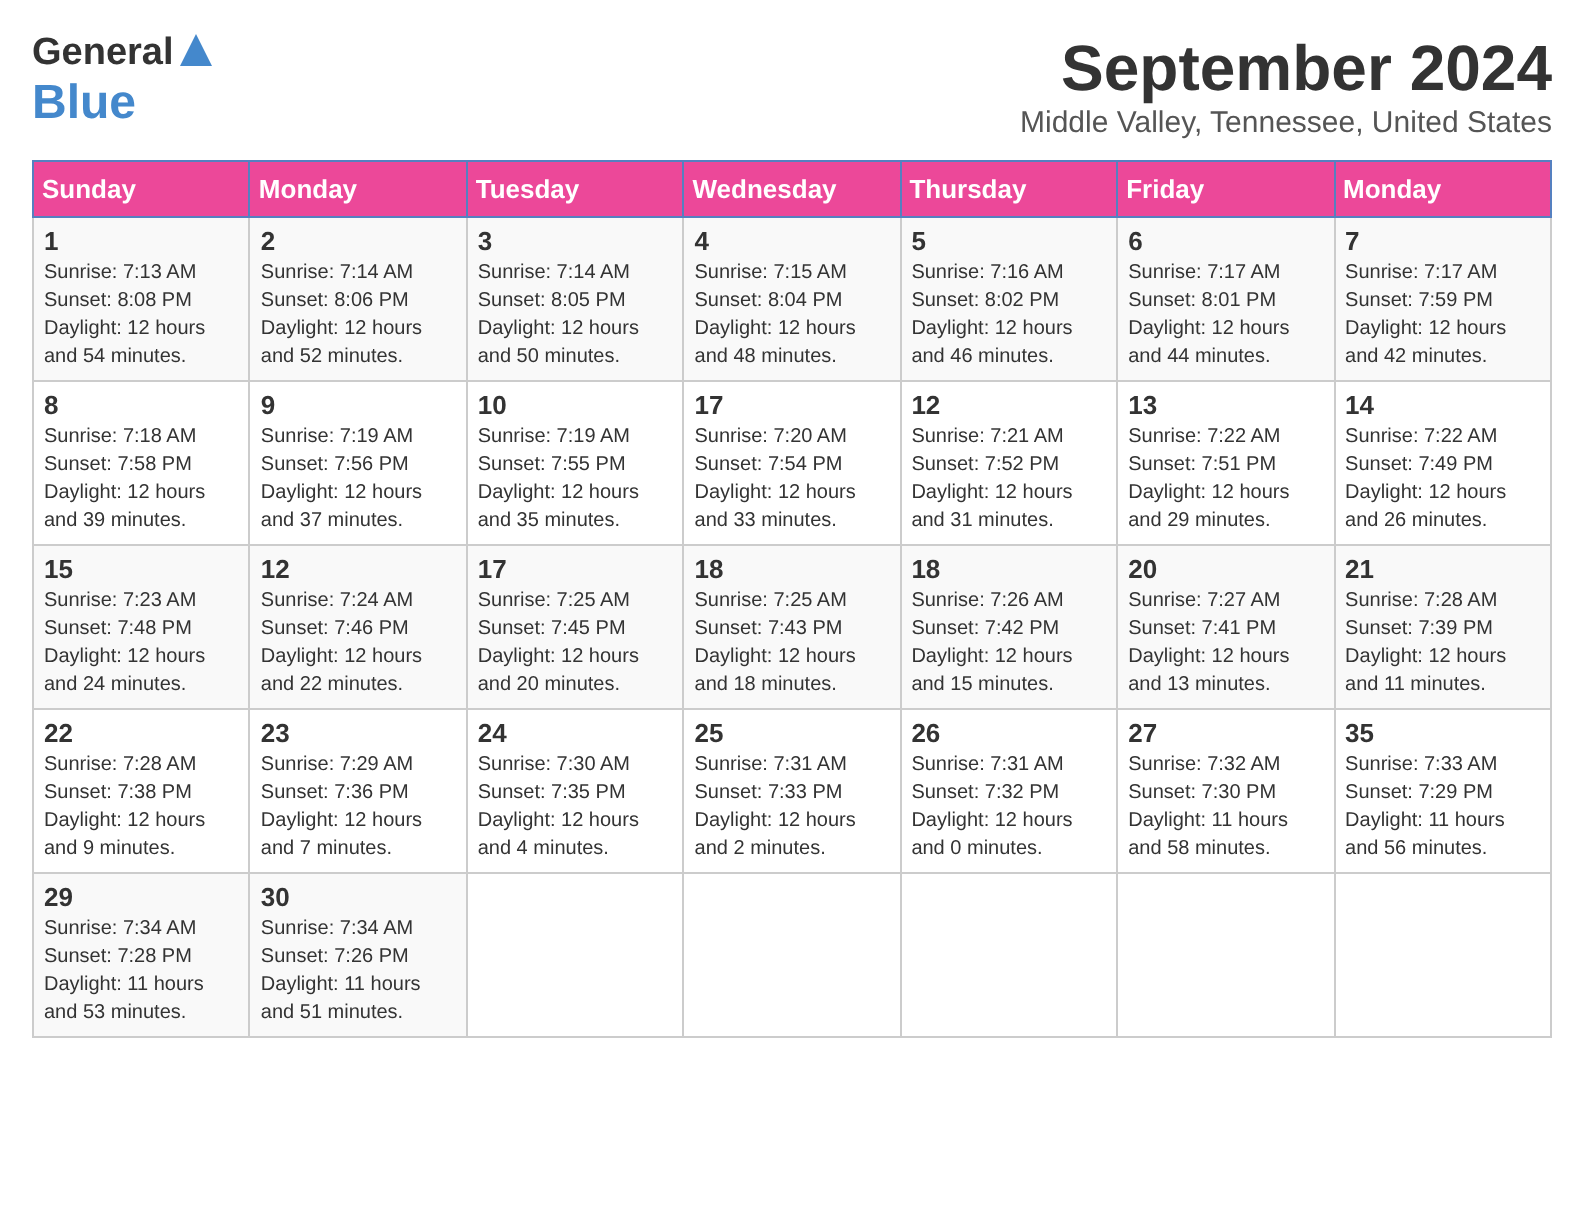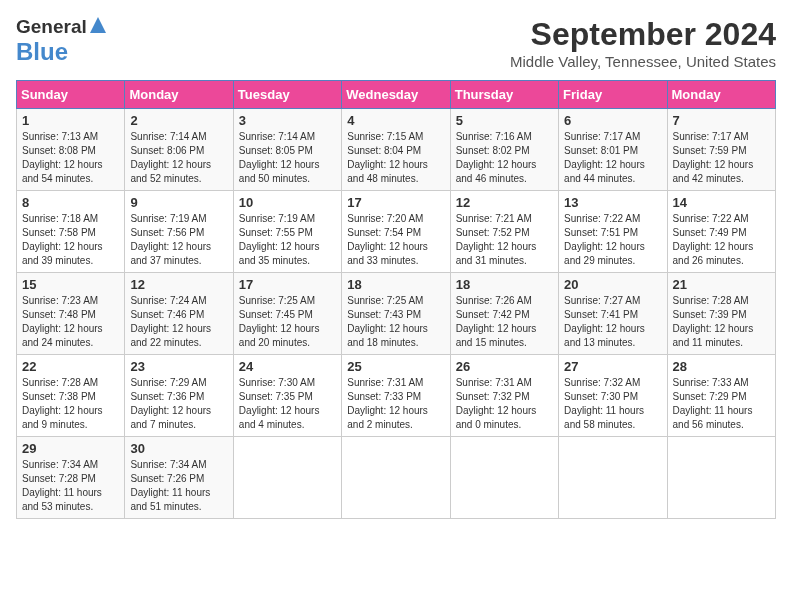--- a/index.html
+++ b/index.html
@@ -147,21 +147,21 @@
         <td><span class="day-number">20</span><span class="day-info">Sunrise: 7:27 AM<br>Sunset: 7:41 PM<br>Daylight: 12 hours<br>and 13 minutes.</span></td>
         <td><span class="day-number">21</span><span class="day-info">Sunrise: 7:28 AM<br>Sunset: 7:39 PM<br>Daylight: 12 hours<br>and 11 minutes.</span></td>
       </tr>
       <tr>
         <td><span class="day-number">22</span><span class="day-info">Sunrise: 7:28 AM<br>Sunset: 7:38 PM<br>Daylight: 12 hours<br>and 9 minutes.</span></td>
         <td><span class="day-number">23</span><span class="day-info">Sunrise: 7:29 AM<br>Sunset: 7:36 PM<br>Daylight: 12 hours<br>and 7 minutes.</span></td>
         <td><span class="day-number">24</span><span class="day-info">Sunrise: 7:30 AM<br>Sunset: 7:35 PM<br>Daylight: 12 hours<br>and 4 minutes.</span></td>
         <td><span class="day-number">25</span><span class="day-info">Sunrise: 7:31 AM<br>Sunset: 7:33 PM<br>Daylight: 12 hours<br>and 2 minutes.</span></td>
         <td><span class="day-number">26</span><span class="day-info">Sunrise: 7:31 AM<br>Sunset: 7:32 PM<br>Daylight: 12 hours<br>and 0 minutes.</span></td>
         <td><span class="day-number">27</span><span class="day-info">Sunrise: 7:32 AM<br>Sunset: 7:30 PM<br>Daylight: 11 hours<br>and 58 minutes.</span></td>
-        <td><span class="day-number">28</span><span class="day-info">Sunrise: 7:33 AM<br>Sunset: 7:29 PM<br>Daylight: 11 hours<br>and 56 minutes.</span></td>
+        <td><span class="day-number">35</span><span class="day-info">Sunrise: 7:33 AM<br>Sunset: 7:29 PM<br>Daylight: 11 hours<br>and 56 minutes.</span></td>
       </tr>
       <tr>
         <td><span class="day-number">29</span><span class="day-info">Sunrise: 7:34 AM<br>Sunset: 7:28 PM<br>Daylight: 11 hours<br>and 53 minutes.</span></td>
         <td><span class="day-number">30</span><span class="day-info">Sunrise: 7:34 AM<br>Sunset: 7:26 PM<br>Daylight: 11 hours<br>and 51 minutes.</span></td>
         <td class="empty-cell"></td>
         <td class="empty-cell"></td>
         <td class="empty-cell"></td>
         <td class="empty-cell"></td>
         <td class="empty-cell"></td>
       </tr>

